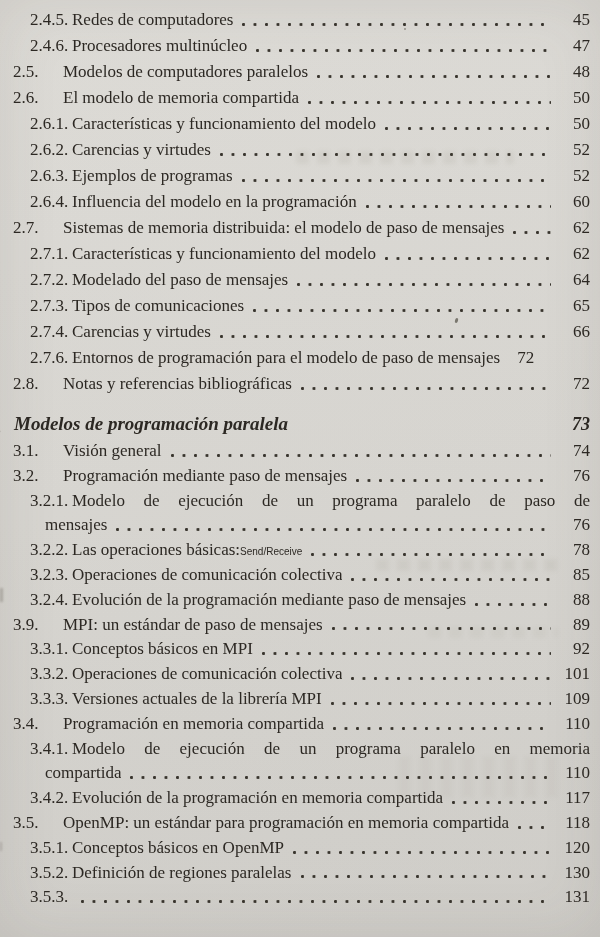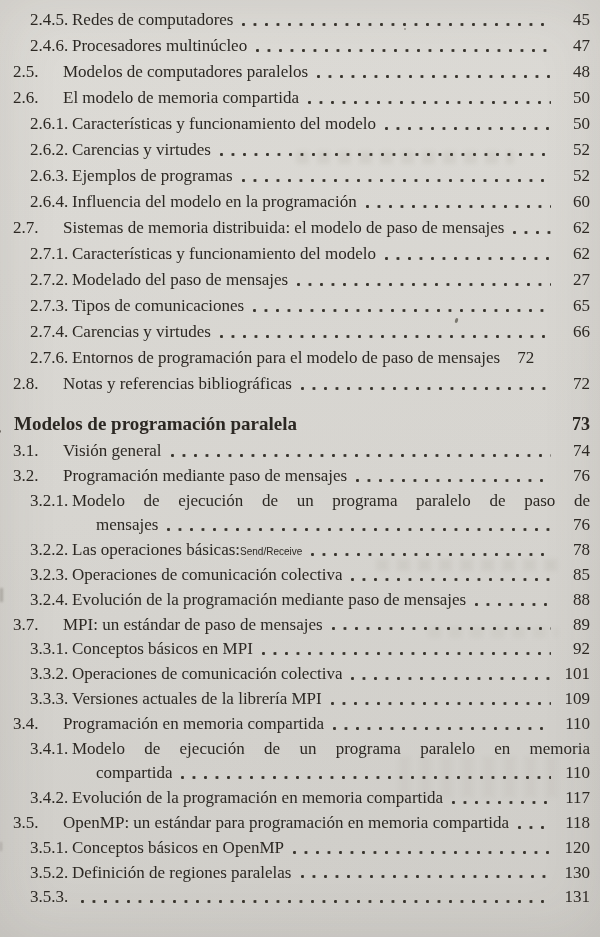--- a/index.html
+++ b/index.html
@@ -21,21 +21,21 @@
     display:flex;align-items:baseline;
     padding-right:10px;
   }
   .row-a{height:26px;line-height:26px;}
   .row-b{height:24.8px;line-height:24.8px;}
   .row,.num,.title,.pg{font-size:17px;}
   .l1{padding-left:13px;align-items:center;}
   .l1 .num{flex:none;width:50px;}
   .l2{padding-left:30px;}
   .l2 .num{flex:none;width:42px;}
-  .cont{padding-left:96px;}
+  .cont{padding-left:45px;}
   .title{flex:0 1 auto;min-width:0;overflow:hidden;white-space:nowrap;}
   .code{
     flex:none;white-space:nowrap;
     font-family:"Liberation Sans","DejaVu Sans",sans-serif;
     font-size:10px;
   }
   .wrapline{
     flex:1 1 auto;min-width:0;
     text-align:justify;text-align-last:justify;
     white-space:normal;overflow:hidden;height:100%;
@@ -46,20 +46,21 @@
     background-image:radial-gradient(circle at 1.5px 1.5px,#38342d 1.25px,rgba(0,0,0,0) 1.8px);
     background-size:11.5px 3px;background-repeat:repeat-x;
     background-position:left bottom;
   }
   .pg{flex:none;min-width:34px;text-align:right;}
   .spacer{flex:1 1 auto;min-width:6px;}
   .chapter{
     height:30px;line-height:30px;margin-top:12px;
     padding-left:14px;padding-right:10px;
     font-weight:bold;
+    font-style:italic;
   }
   .chapter .chapter-title{font-size:19px;flex:none;white-space:nowrap;}
   .chapter .pg{font-size:18px;font-weight:bold;}
   .chapter .artifact{
     position:absolute;left:6px;font-size:13px;font-weight:bold;
     color:#4a463e;transform:translateY(4px);flex:none;width:8px;margin-left:-8px;
   }
   
   .ghost{
     position:absolute;pointer-events:none;
@@ -138,21 +139,21 @@
       <div class="row l2 row-a">
         <span class="num">2.7.1.</span>
         <span class="title">Características y funcionamiento del modelo</span>
         <span class="lead"></span>
         <span class="pg">62</span>
       </div>
       <div class="row l2 row-a">
         <span class="num">2.7.2.</span>
         <span class="title">Modelado del paso de mensajes</span>
         <span class="lead"></span>
-        <span class="pg">27</span>
+        <span class="pg">64</span>
       </div>
       <div class="row l2 row-a">
         <span class="num">2.7.3.</span>
         <span class="title">Tipos de comunicaciones</span>
         <span class="lead"></span>
         <span class="pg">65</span>
       </div>
       <div class="row l2 row-a">
         <span class="num">2.7.4.</span>
         <span class="title">Carencias y virtudes</span>
@@ -210,21 +211,21 @@
         <span class="lead"></span>
         <span class="pg">85</span>
       </div>
       <div class="row l2 row-b">
         <span class="num">3.2.4.</span>
         <span class="title">Evolución de la programación mediante paso de mensajes</span>
         <span class="lead"></span>
         <span class="pg">88</span>
       </div>
       <div class="row l1 row-b">
-        <span class="num">3.7.</span>
+        <span class="num">3.9.</span>
         <span class="title">MPI: un estándar de paso de mensajes</span>
         <span class="lead"></span>
         <span class="pg">89</span>
       </div>
       <div class="row l2 row-b">
         <span class="num">3.3.1.</span>
         <span class="title">Conceptos básicos en MPI</span>
         <span class="lead"></span>
         <span class="pg">92</span>
       </div>

